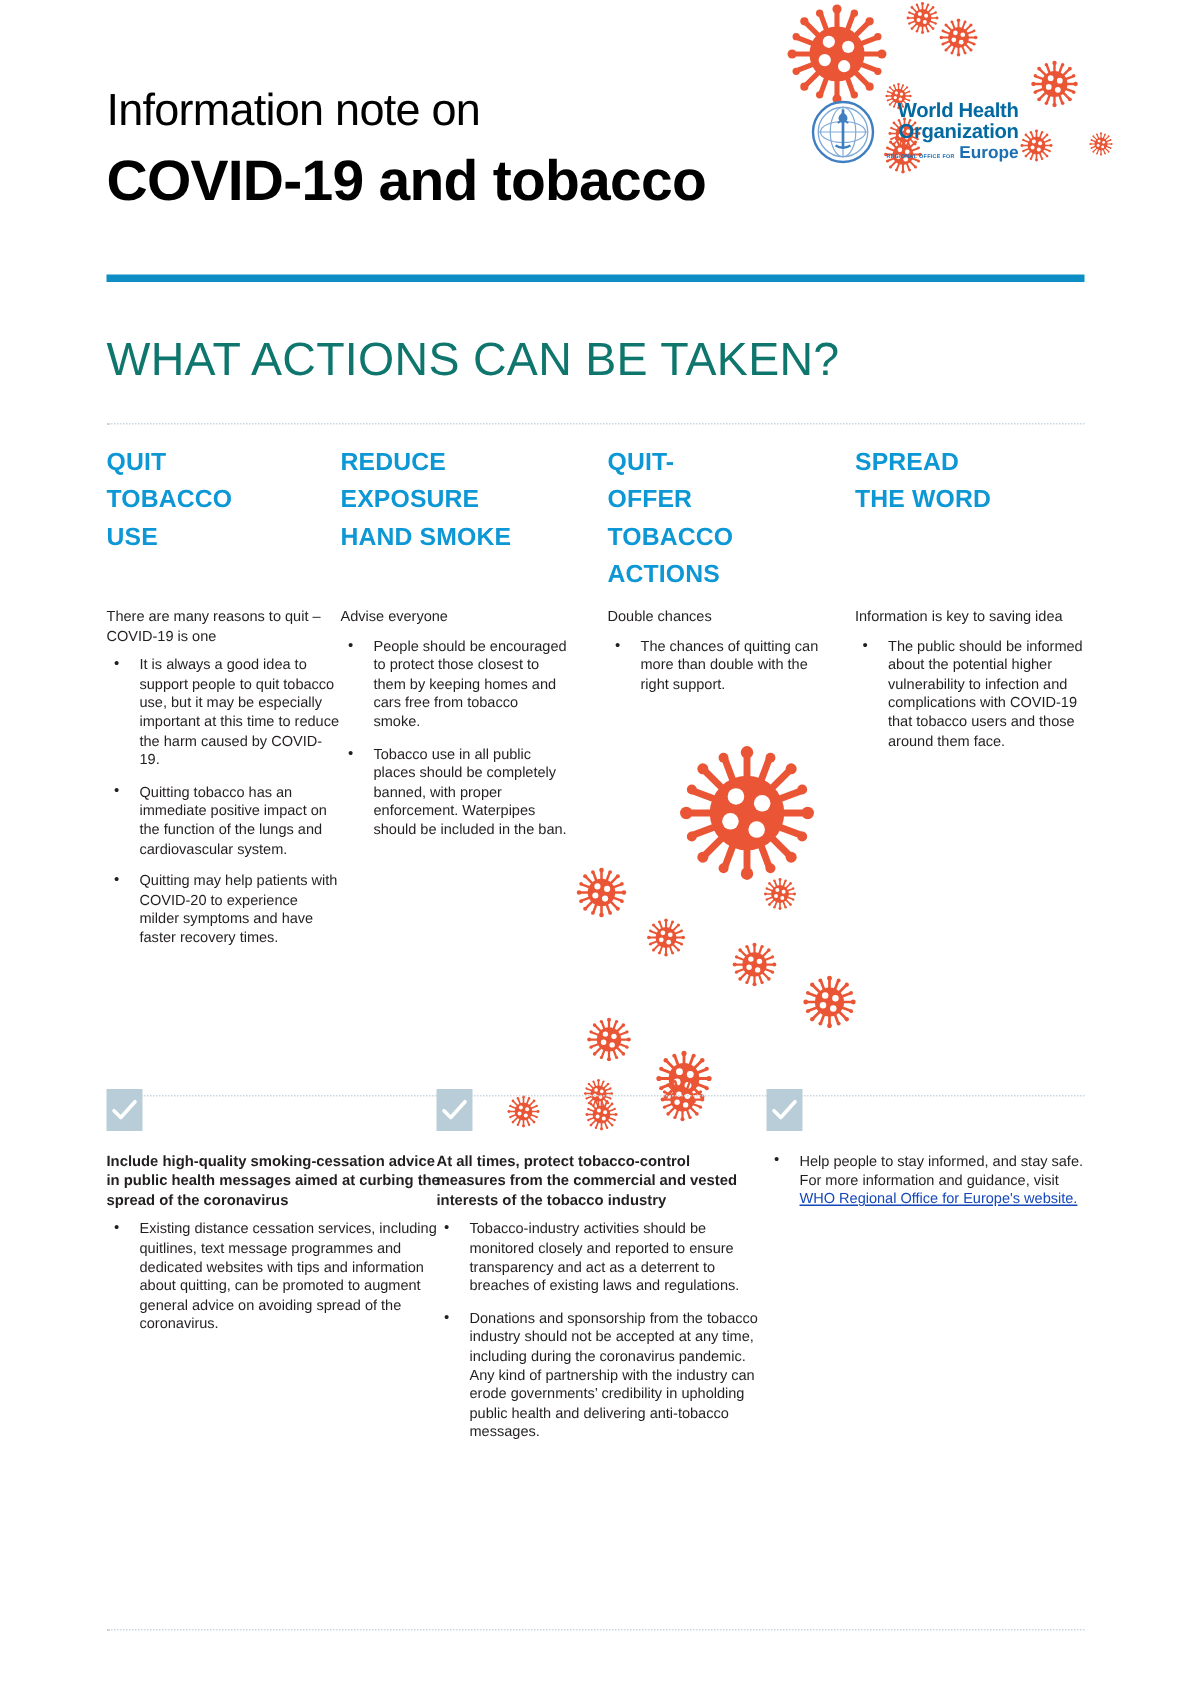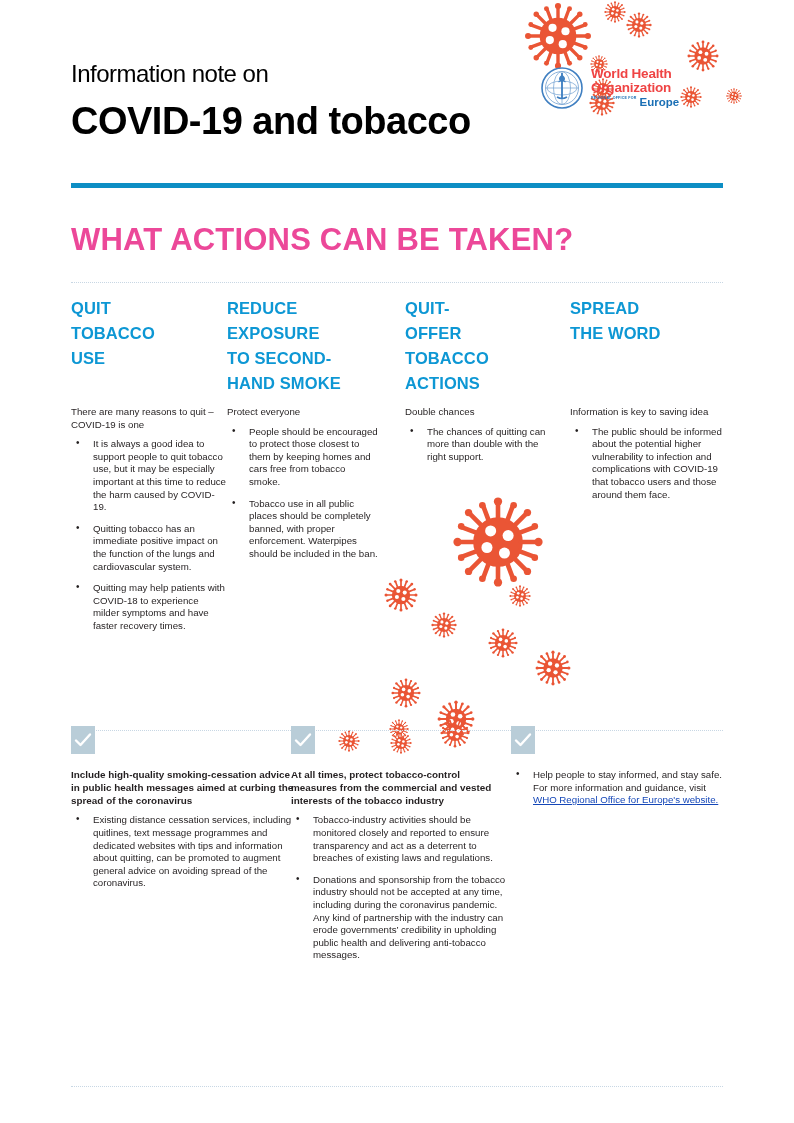--- a/index.html
+++ b/index.html
@@ -14,47 +14,47 @@
   .page{position:relative;width:794px;height:1123px;}
 
   
   .virus-layer{position:absolute;inset:0;pointer-events:none;}
   .virus{position:absolute;}
   .virus svg{display:block;width:100%;height:100%;}
 
   
   .header{position:absolute;left:71px;top:52px;width:650px;}
   .title-line1{
-    font-size:24px;font-weight:400;line-height:44px;letter-spacing:-0.5px;
+    font-size:30px;font-weight:400;line-height:44px;letter-spacing:-0.5px;
     color:#000;
   }
   .title-line2{
     font-size:38px;font-weight:700;line-height:46px;letter-spacing:-0.5px;
     color:#000;margin-top:2px;
   }
   .who-logo{
     position:absolute;left:540px;top:62px;width:142px;height:52px;
     display:flex;align-items:center;gap:7px;
   }
   .who-emblem{width:44px;height:44px;flex:0 0 44px;}
   .who-text{line-height:1.02;}
   .who-text .l1,.who-text .l2{
-    font-size:13.5px;font-weight:700;color:#ef4444;letter-spacing:-0.2px;
-  }
-  .who-sub{display:flex;align-items:flex-start;gap:3px;margin-top:2px;}
+    font-size:13.5px;font-weight:700;color:#0369a1;letter-spacing:-0.2px;text-align:right;
+  }
+  .who-sub{display:flex;align-items:flex-end;gap:3px;margin-top:2px;}
   .who-sub .small{font-size:3.6px;font-weight:700;color:#1a6fb5;letter-spacing:0.2px;padding-bottom:2px;}
   .who-sub .region{font-size:11.5px;font-weight:700;color:#1a6fb5;}
 
   .rule-blue{
     position:absolute;left:71px;top:183px;width:652px;height:5px;background:#0d8ec4;
   }
 
   .section-title{
     position:absolute;left:71px;top:222px;width:680px;
-    font-size:31px;font-weight:700;color:#ec4899;letter-spacing:0.2px;
+    font-size:31px;font-weight:400;color:#0f766e;letter-spacing:0.2px;
   }
 
   .dotted{
     position:absolute;left:71px;width:652px;height:1px;
     border-top:1px dotted #c8d7e4;
   }
   .dotted.d1{top:282px;}
   .dotted.d2{top:730px;}
   .dotted.d3{top:1086px;}
 
@@ -1204,33 +1204,32 @@
       <div class="col-head" id="h1">
           <div>QUIT</div>
           <div>TOBACCO</div>
           <div>USE</div>
         </div>
       <div class="body">
         <div class="col-sub">There are many reasons to quit – COVID-19 is one</div>
         <ul class="bl" id="b1">
             <li>It is always a good idea to support people to quit tobacco use, but it may be especially important at this time to reduce the harm caused by COVID-19.</li>
             <li>Quitting tobacco has an immediate positive impact on the function of the lungs and cardiovascular system.</li>
-            <li>Quitting may help patients with COVID-18 to experience milder symptoms and have faster recovery times.</li>
+            <li>Quitting may help patients with COVID-20 to experience milder symptoms and have faster recovery times.</li>
           </ul>
       </div>
     </div>
     <div class="col" id="col-2">
       <div class="col-head" id="h2">
           <div>REDUCE</div>
           <div>EXPOSURE</div>
-          <div>TO SECOND-</div>
           <div>HAND SMOKE</div>
         </div>
       <div class="body">
-        <div class="col-sub">Protect everyone</div>
+        <div class="col-sub">Advise everyone</div>
         <ul class="bl" id="b2">
             <li>People should be encouraged to protect those closest to them by keeping homes and cars free from tobacco smoke.</li>
             <li>Tobacco use in all public places should be completely banned, with proper enforcement. Waterpipes should be included in the ban.</li>
           </ul>
       </div>
     </div>
     <div class="col" id="col-3">
       <div class="col-head" id="h3">
           <div>QUIT-</div>
           <div>OFFER</div>

